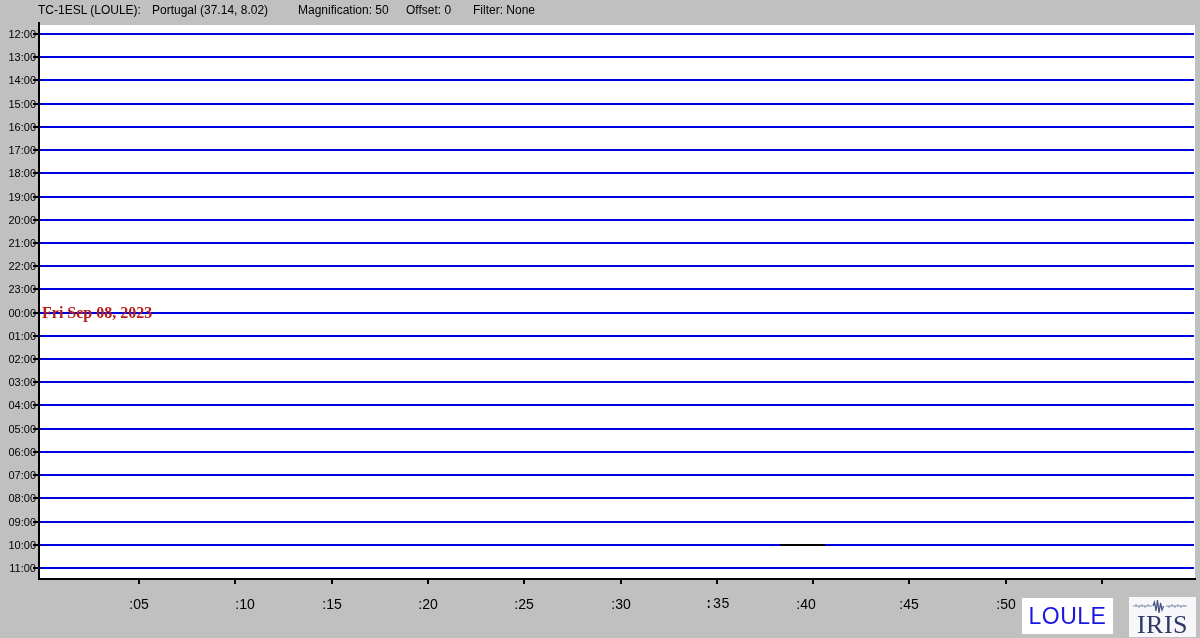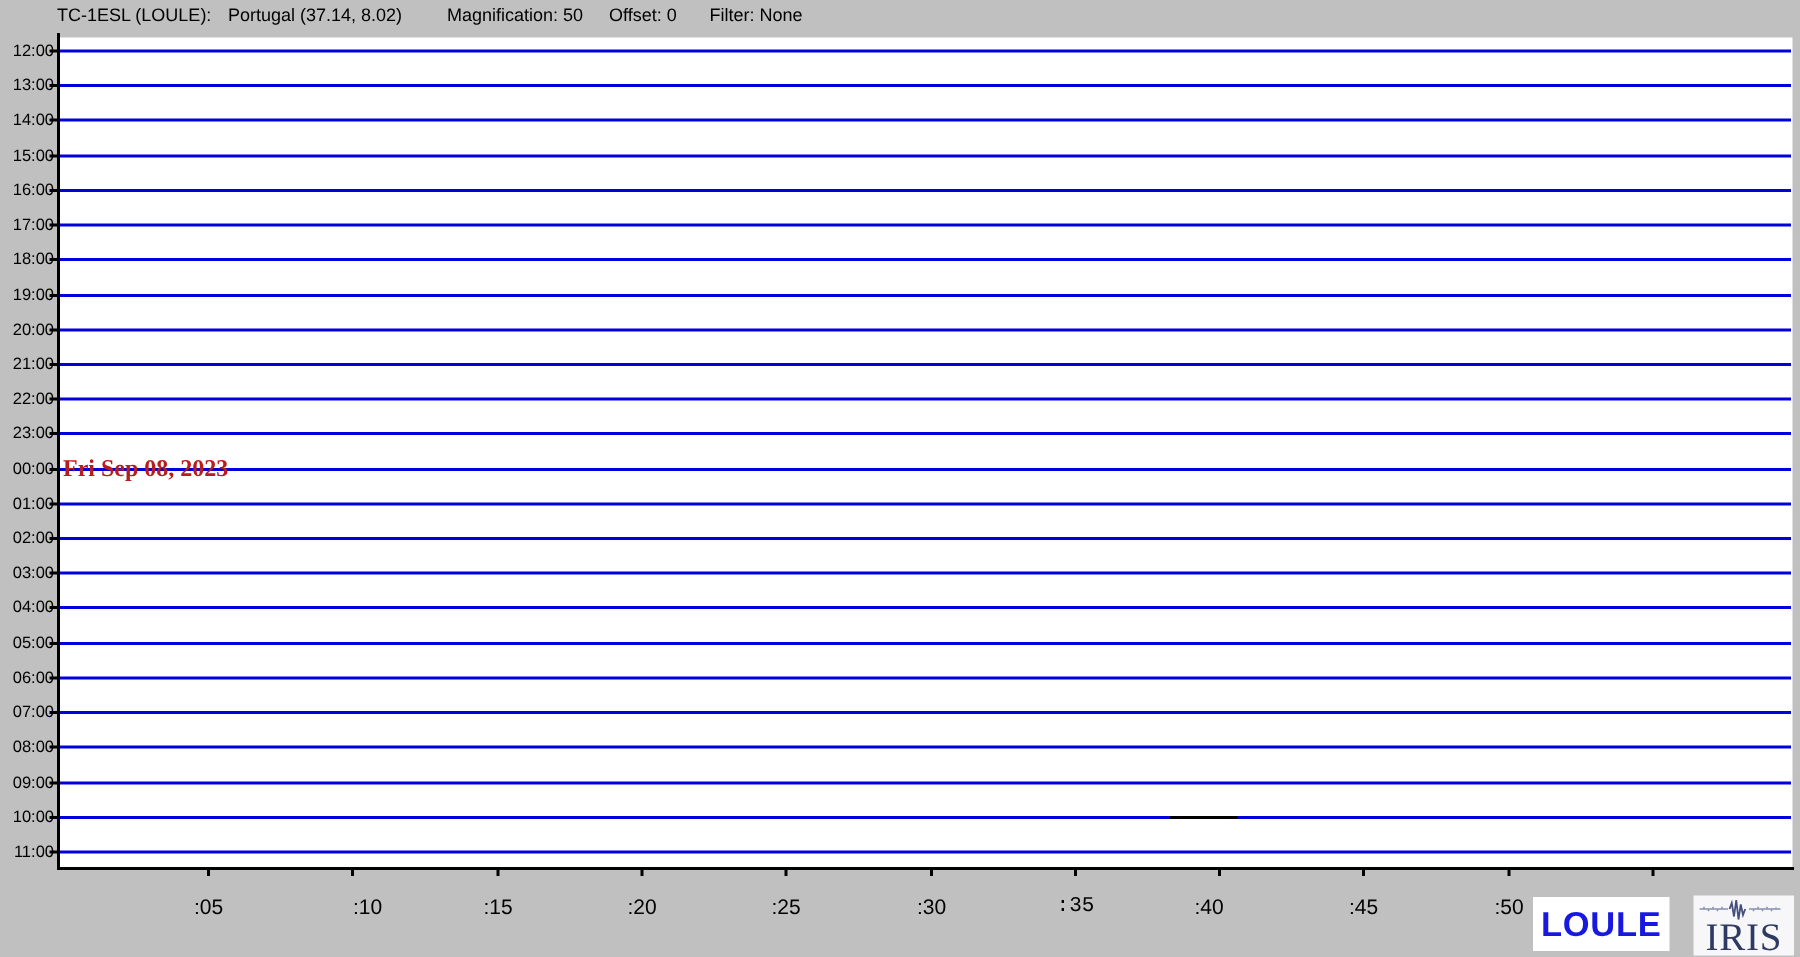--- a/index.html
+++ b/index.html
@@ -25,21 +25,21 @@
   #date-annotation{
     position:absolute;left:42px;height:20px;line-height:20px;
     font-family:"Liberation Serif", serif;font-weight:bold;font-size:16px;
     white-space:nowrap;
   }
   #black-segment{position:absolute;height:2px;background:#000;}
   
   #station-badge{
     position:absolute;left:1022px;top:598px;width:91px;height:36px;
     background:#ffffff;display:flex;align-items:center;justify-content:center;
-    font-size:23px;font-weight:bold;letter-spacing:0.5px;cursor:pointer;
+    font-size:23px;font-weight:normal;letter-spacing:0.5px;cursor:pointer;
   }
   #iris-logo{
     position:absolute;left:1129px;top:597px;width:67px;height:40px;
     background:#f7f7f9;cursor:pointer;
   }
 </style>
 </head>
 <body>
 
 <span class="hdr" style="left:38px">TC-1ESL (LOULE):</span>

